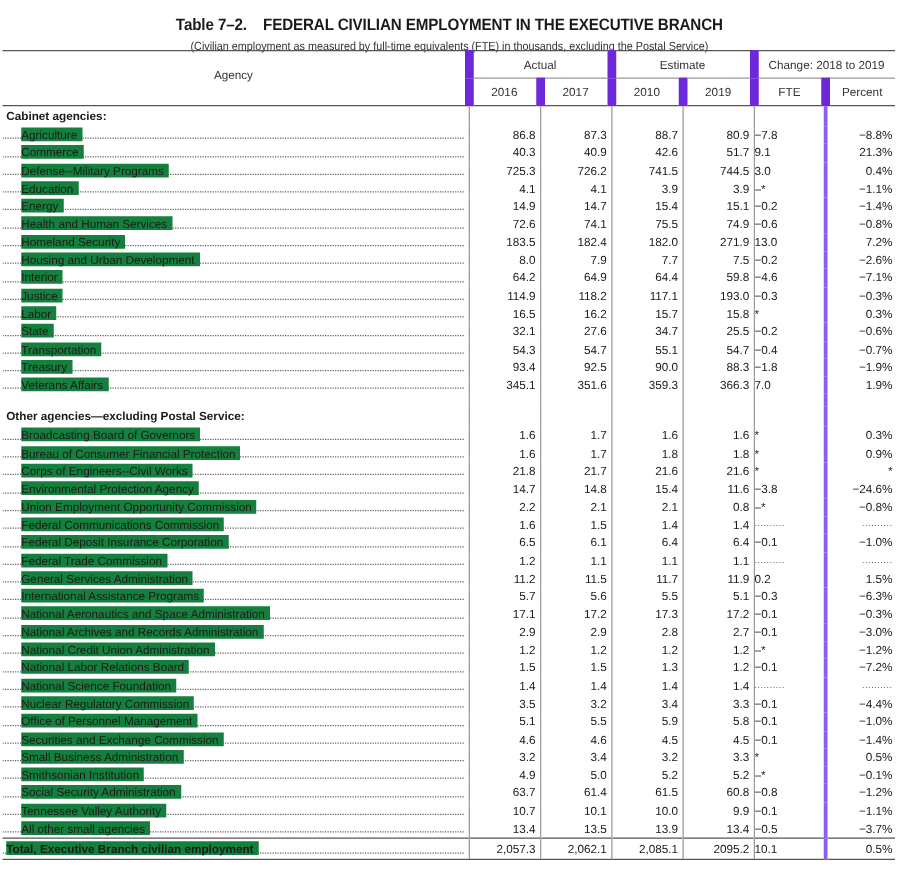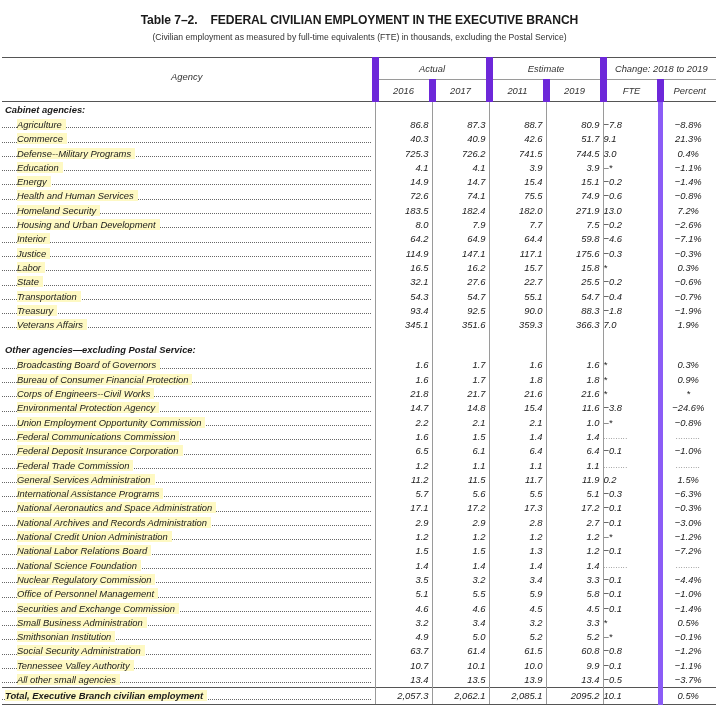--- a/index.html
+++ b/index.html
@@ -1,35 +1,35 @@
 <!DOCTYPE html>
 <html><head>
 <meta charset="utf-8">
 <style>
   html, body { margin: 0; padding: 0; background: #ffffff; }
   body { width: 719px; height: 712px; overflow: hidden; font-family: "Liberation Sans", sans-serif; color: #1a1a1a; position: relative; }
   .title { position: absolute; top: 12px; left: 0; width: 719px; text-align: center; font-weight: bold; font-size: 13.2px; letter-spacing: -0.1px; transform: scaleX(0.92); transform-origin: center; }
   .title .tnum { margin-right: 14px; }
   .subtitle { position: absolute; top: 31px; left: 0; width: 719px; text-align: center; font-size: 9.4px; color: #333; transform: scaleX(0.92); transform-origin: center; }
-  table { position: absolute; top: 57px; left: 2px; width: 713px; border-collapse: collapse; table-layout: fixed; font-size: 9.4px; font-style: italic; }
+  table { position: absolute; top: 40px; left: 2px; width: 713px; border-collapse: collapse; table-layout: fixed; font-size: 9.4px; }
   col.c-agency { width: 373px; }
   col.c-num { width: 57px; }
   col.c-pct { width: 56px; }
   thead th { font-weight: normal; color: #333; text-align: center; padding: 0; }
   thead tr.h1 th { height: 21px; border-top: 1.5px solid #555; border-bottom: 1px solid #9a9a9a; }
   thead tr.h2 th { height: 21px; border-bottom: 1px solid #555; margin-top: 31px; }
   thead th.agency-h { border-bottom: 1px solid #555 !important; vertical-align: middle; padding-bottom: 6px; }
   .vb { border-left: 7px solid #6d28d9; }
   tbody td { padding: 0; height: 14.3px; line-height: 14.3px; white-space: nowrap; overflow: hidden; }
   tbody td.num { text-align: right; padding-right: 3px; border-left: 1px solid #9a9a9a; }
   tbody td.fte { text-align: left; padding-right: 3px; border-left: 1px solid #9a9a9a; }
-  tbody td.pct { text-align: center; padding-right: 2px; border-left: 5px solid #8b5cf6; }
+  tbody td.pct { text-align: right; padding-right: 2px; border-left: 3px solid #8b5cf6; }
   tbody td.name { position: relative; }
   td.name .dots { position: absolute; left: 0; right: 4px; bottom: 4px; border-bottom: 1px dotted #666; z-index: 0; }
-  td.name .lbl { position: relative; z-index: 1; background: #fef9c3; padding-right: 4px; }
+  td.name .lbl { position: relative; z-index: 1; background: #15803d; padding-right: 4px; }
   td.name.item .lbl { margin-left: 15px; }
   tr.section td { font-weight: bold; height: 16px; line-height: 16px; }
   tr.section td.name { padding-left: 3px; }
   tr.spacer td { height: 10px; }
   tr.total td { border-top: 1px solid #555; border-bottom: 1.5px solid #555; font-weight: normal; height: 16px; line-height: 16px; }
   tr.total td.name { font-weight: bold; padding-left: 3px; }
   tr.total td.name .lbl { margin-left: 0; }
   .footnote { position: absolute; top: 717px; left: 8px; font-size: 9px; color: #333; }
   .dotfill { letter-spacing: 0.5px; font-size: 7px; color: #555; }
 </style>
@@ -54,21 +54,21 @@
   <thead>
     <tr class="h1">
       <th rowspan="2" class="agency-h">Agency</th>
       <th colspan="2" class="vb">Actual</th>
       <th colspan="2" class="vb">Estimate</th>
       <th colspan="2" class="vb">Change: 2018 to 2019</th>
     </tr>
     <tr class="h2">
       <th class="vb">2016</th>
       <th class="vb">2017</th>
-      <th class="vb">2011</th>
+      <th class="vb">2010</th>
       <th class="vb">2019</th>
       <th class="vb">FTE</th>
       <th class="vb">Percent</th>
     </tr>
   </thead>
   <tbody id="tbody">
       <tr class="section">
         <td class="name">Cabinet agencies:</td>
         <td class="num"></td>
         <td class="num"></td>
@@ -154,40 +154,40 @@
         <td class="num">64.2</td>
         <td class="num">64.9</td>
         <td class="num">64.4</td>
         <td class="num">59.8</td>
         <td class="fte">−4.6</td>
         <td class="pct">−7.1%</td>
       </tr>
       <tr>
         <td class="name item"><span class="dots"></span><span class="lbl">Justice</span></td>
         <td class="num">114.9</td>
-        <td class="num">147.1</td>
+        <td class="num">118.2</td>
         <td class="num">117.1</td>
-        <td class="num">175.6</td>
+        <td class="num">193.0</td>
         <td class="fte">−0.3</td>
         <td class="pct">−0.3%</td>
       </tr>
       <tr>
         <td class="name item"><span class="dots"></span><span class="lbl">Labor</span></td>
         <td class="num">16.5</td>
         <td class="num">16.2</td>
         <td class="num">15.7</td>
         <td class="num">15.8</td>
         <td class="fte">*</td>
         <td class="pct">0.3%</td>
       </tr>
       <tr>
         <td class="name item"><span class="dots"></span><span class="lbl">State</span></td>
         <td class="num">32.1</td>
         <td class="num">27.6</td>
-        <td class="num">22.7</td>
+        <td class="num">34.7</td>
         <td class="num">25.5</td>
         <td class="fte">−0.2</td>
         <td class="pct">−0.6%</td>
       </tr>
       <tr>
         <td class="name item"><span class="dots"></span><span class="lbl">Transportation</span></td>
         <td class="num">54.3</td>
         <td class="num">54.7</td>
         <td class="num">55.1</td>
         <td class="num">54.7</td>
@@ -264,21 +264,21 @@
         <td class="num">15.4</td>
         <td class="num">11.6</td>
         <td class="fte">−3.8</td>
         <td class="pct">−24.6%</td>
       </tr>
       <tr>
         <td class="name item"><span class="dots"></span><span class="lbl">Union Employment Opportunity Commission</span></td>
         <td class="num">2.2</td>
         <td class="num">2.1</td>
         <td class="num">2.1</td>
-        <td class="num">1.0</td>
+        <td class="num">0.8</td>
         <td class="fte">–*</td>
         <td class="pct">−0.8%</td>
       </tr>
       <tr>
         <td class="name item"><span class="dots"></span><span class="lbl">Federal Communications Commission</span></td>
         <td class="num">1.6</td>
         <td class="num">1.5</td>
         <td class="num">1.4</td>
         <td class="num">1.4</td>
         <td class="fte dotfill">..........</td>

